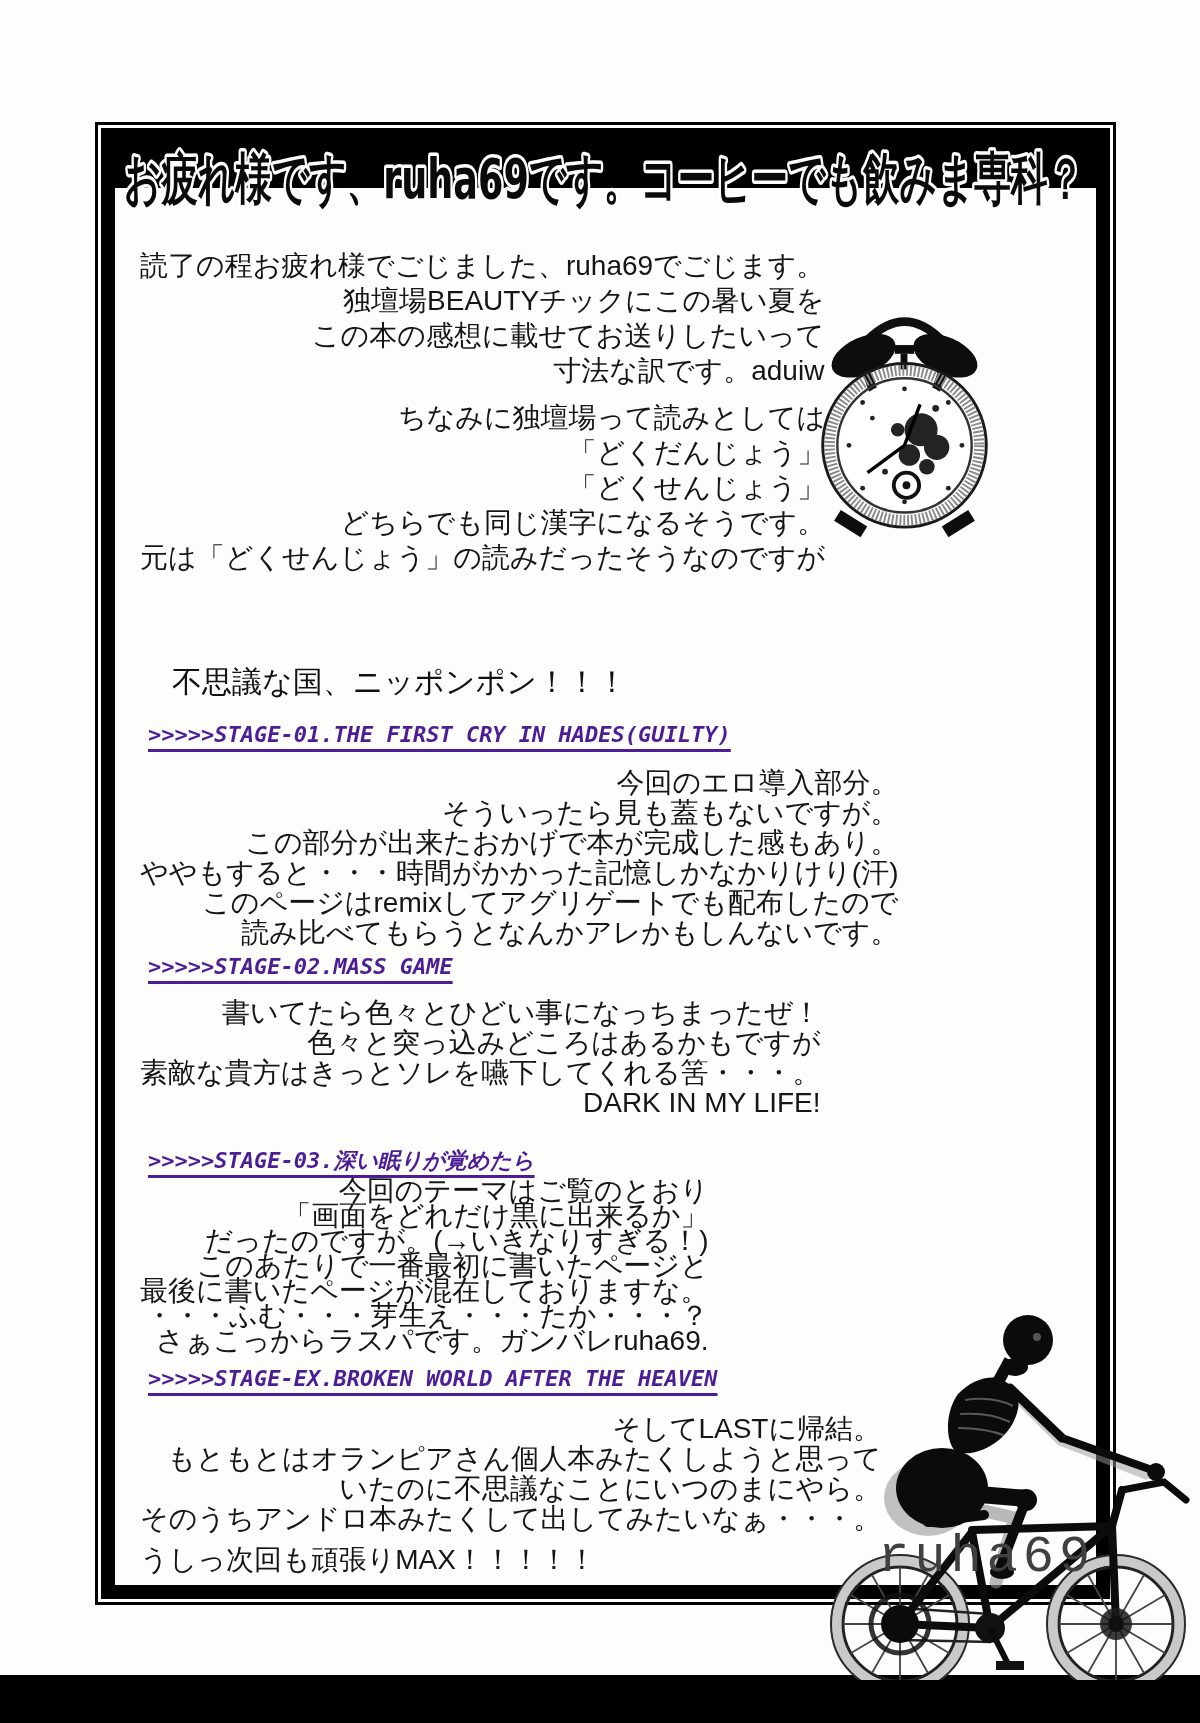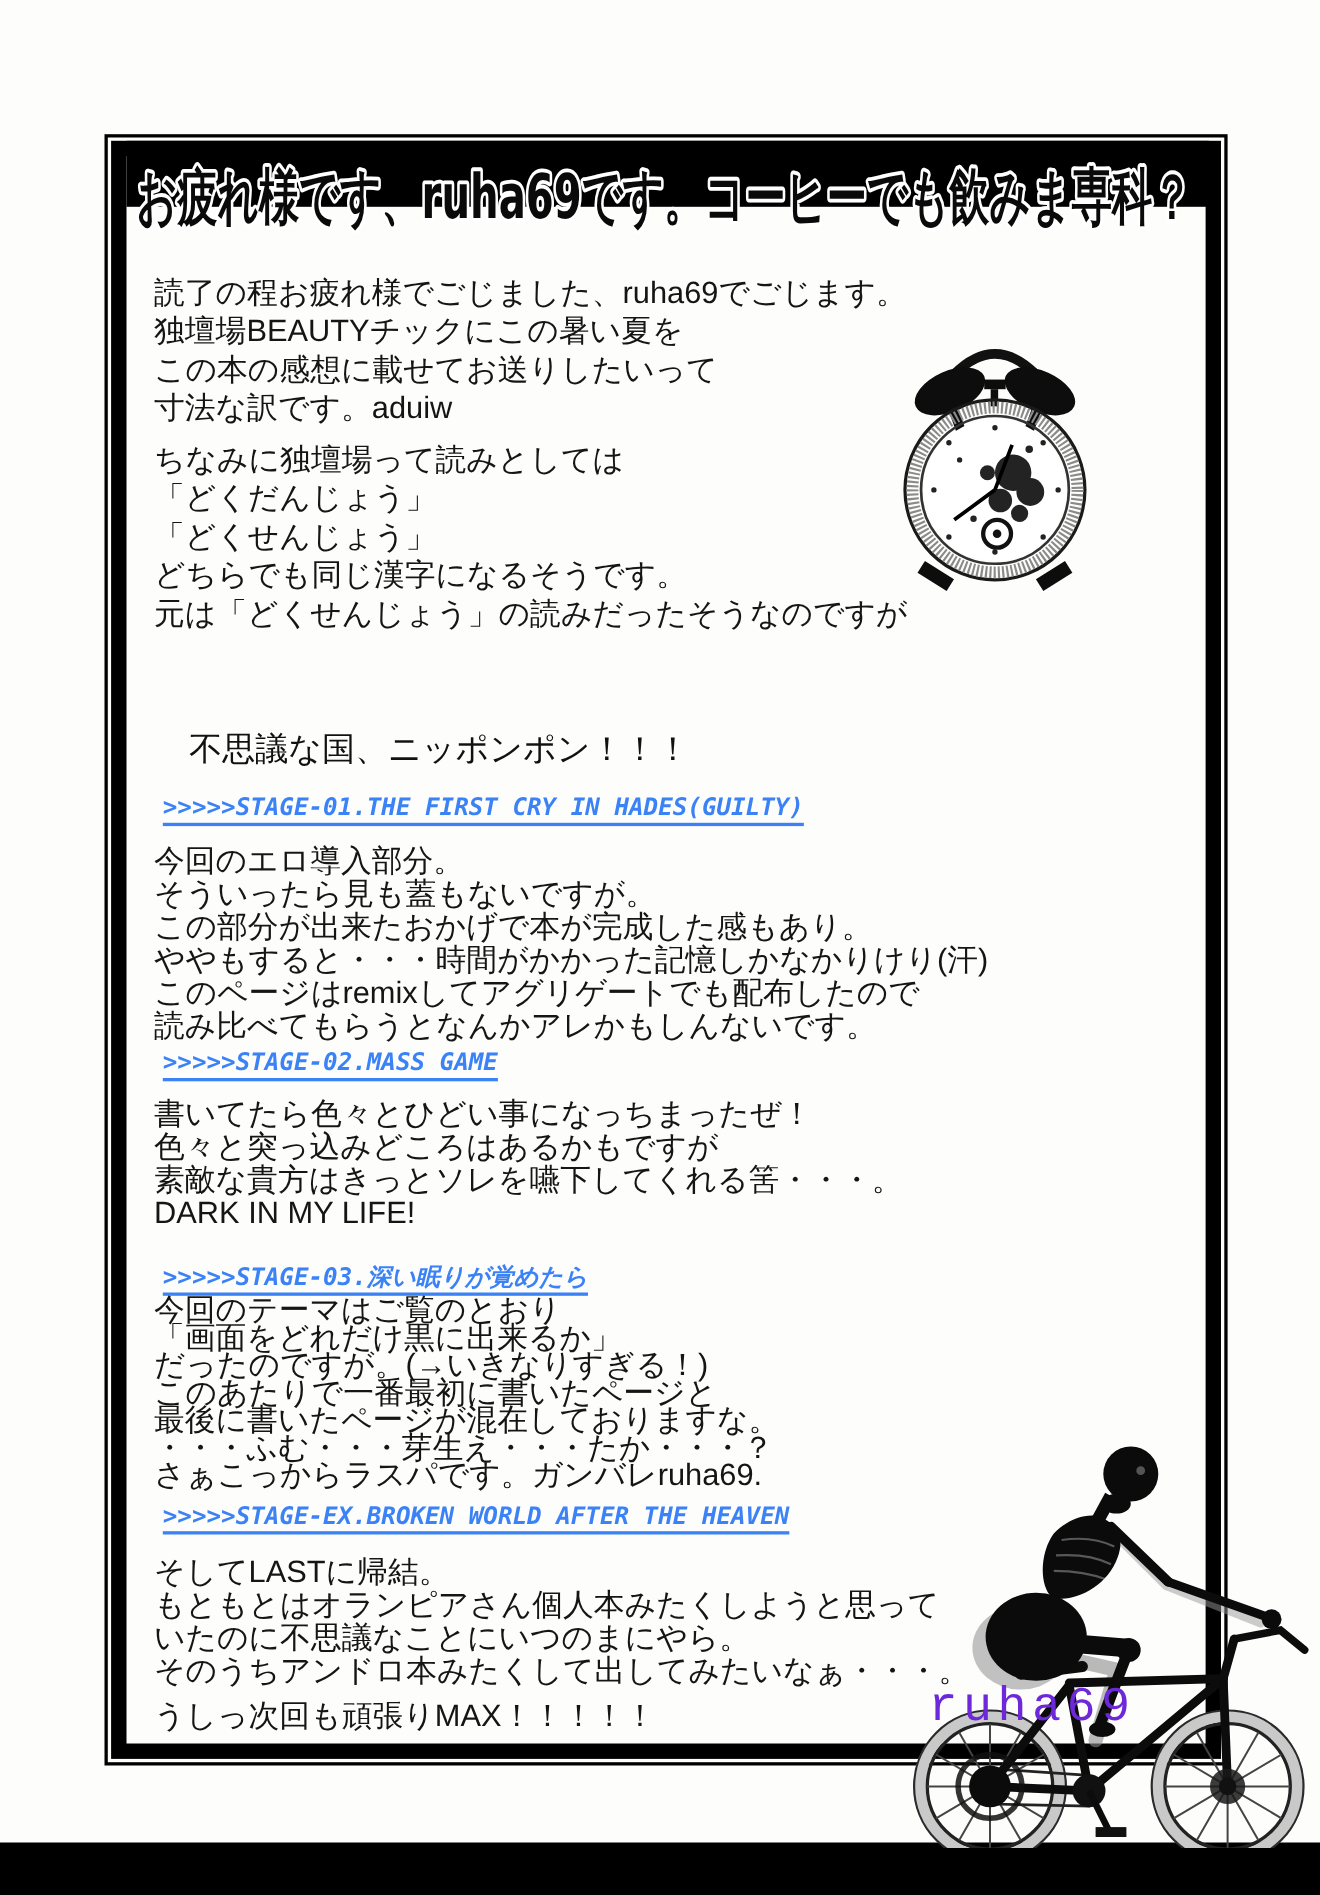--- a/index.html
+++ b/index.html
@@ -21,40 +21,40 @@
   .title-band{position:absolute;left:115px;top:128px;width:984px;height:60px;background:#000;}
 
   .title-svg{position:absolute;left:120px;top:132px;}
   .title-text{
     font-family:"DejaVu Sans","Liberation Sans",sans-serif;
     font-weight:bold;font-size:56px;fill:#0a0a0a;
     stroke:#ffffff;stroke-width:7px;stroke-linejoin:round;paint-order:stroke;
   }
 
   .block{position:absolute;left:140px;}
-  .ln{font-size:28px;line-height:35px;white-space:nowrap;color:#151515;}
+  .ln{font-size:28px;line-height:35px;white-space:nowrap;color:#151515;text-align:right;}
   .body30 .ln{line-height:30px;}
   .body25 .ln{line-height:25px;}
   .ln-big{font-size:30px;line-height:36px;white-space:nowrap;color:#111;margin-left:32px;}
 
   .stage-heading{
     position:absolute;left:148px;
     font-family:"DejaVu Sans Mono","Liberation Mono",monospace;
     font-style:italic;font-weight:bold;font-size:22px;white-space:nowrap;
     text-decoration:underline;text-decoration-thickness:2.5px;text-underline-offset:7px;
-    color:#3b82f6;letter-spacing:0px;
+    color:#4c1d95;letter-spacing:0px;
   }
 
   .clock{position:absolute;left:812px;top:296px;}
   .bike{position:absolute;left:760px;top:1200px;}
 
   .signature{
-    position:absolute;left:844px;top:1528px;
+    position:absolute;left:878px;top:1528px;
     font-family:"Liberation Mono","DejaVu Sans Mono",monospace;
-    font-size:44px;letter-spacing:5px;color:#6d28d9;white-space:nowrap;
+    font-size:52px;letter-spacing:5px;color:#404040;white-space:nowrap;
   }
 
   .bottom-bar{position:absolute;left:0;top:1675px;width:1200px;height:48px;background:#000;}
 </style>
 </head>
 <body>
 
 <div class="page">
 
   <div class="bottom-bar"></div>

